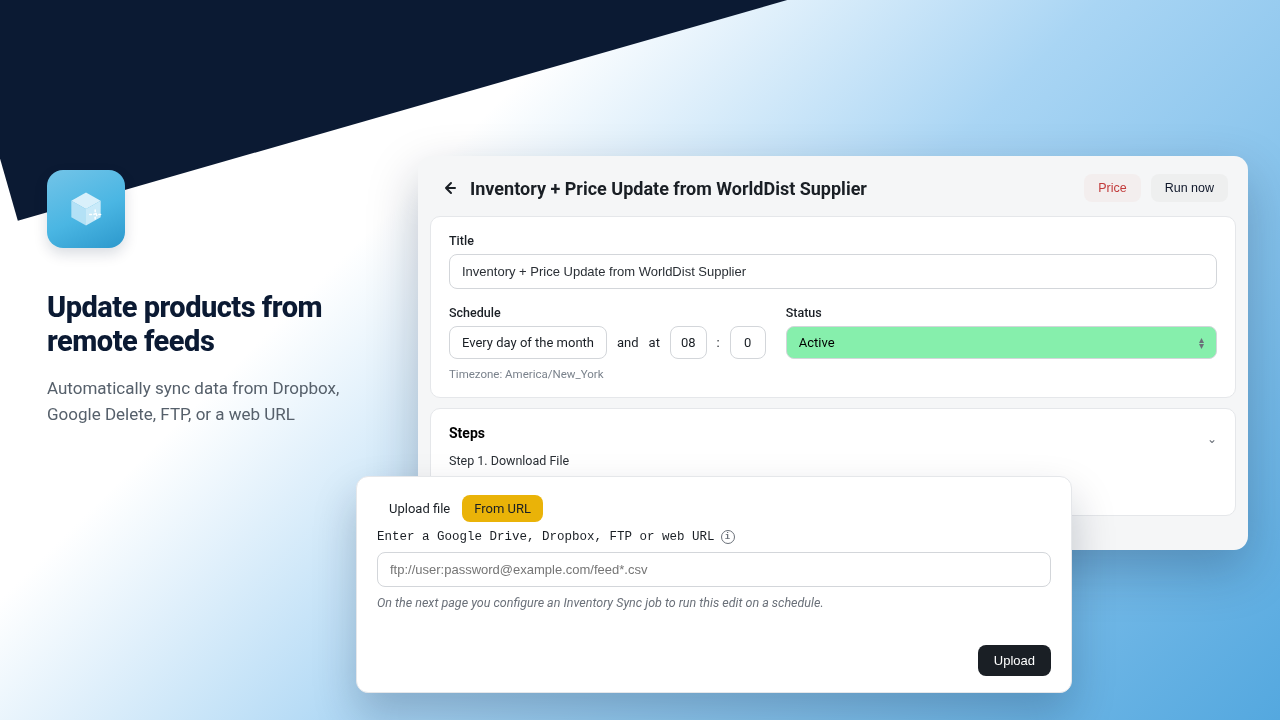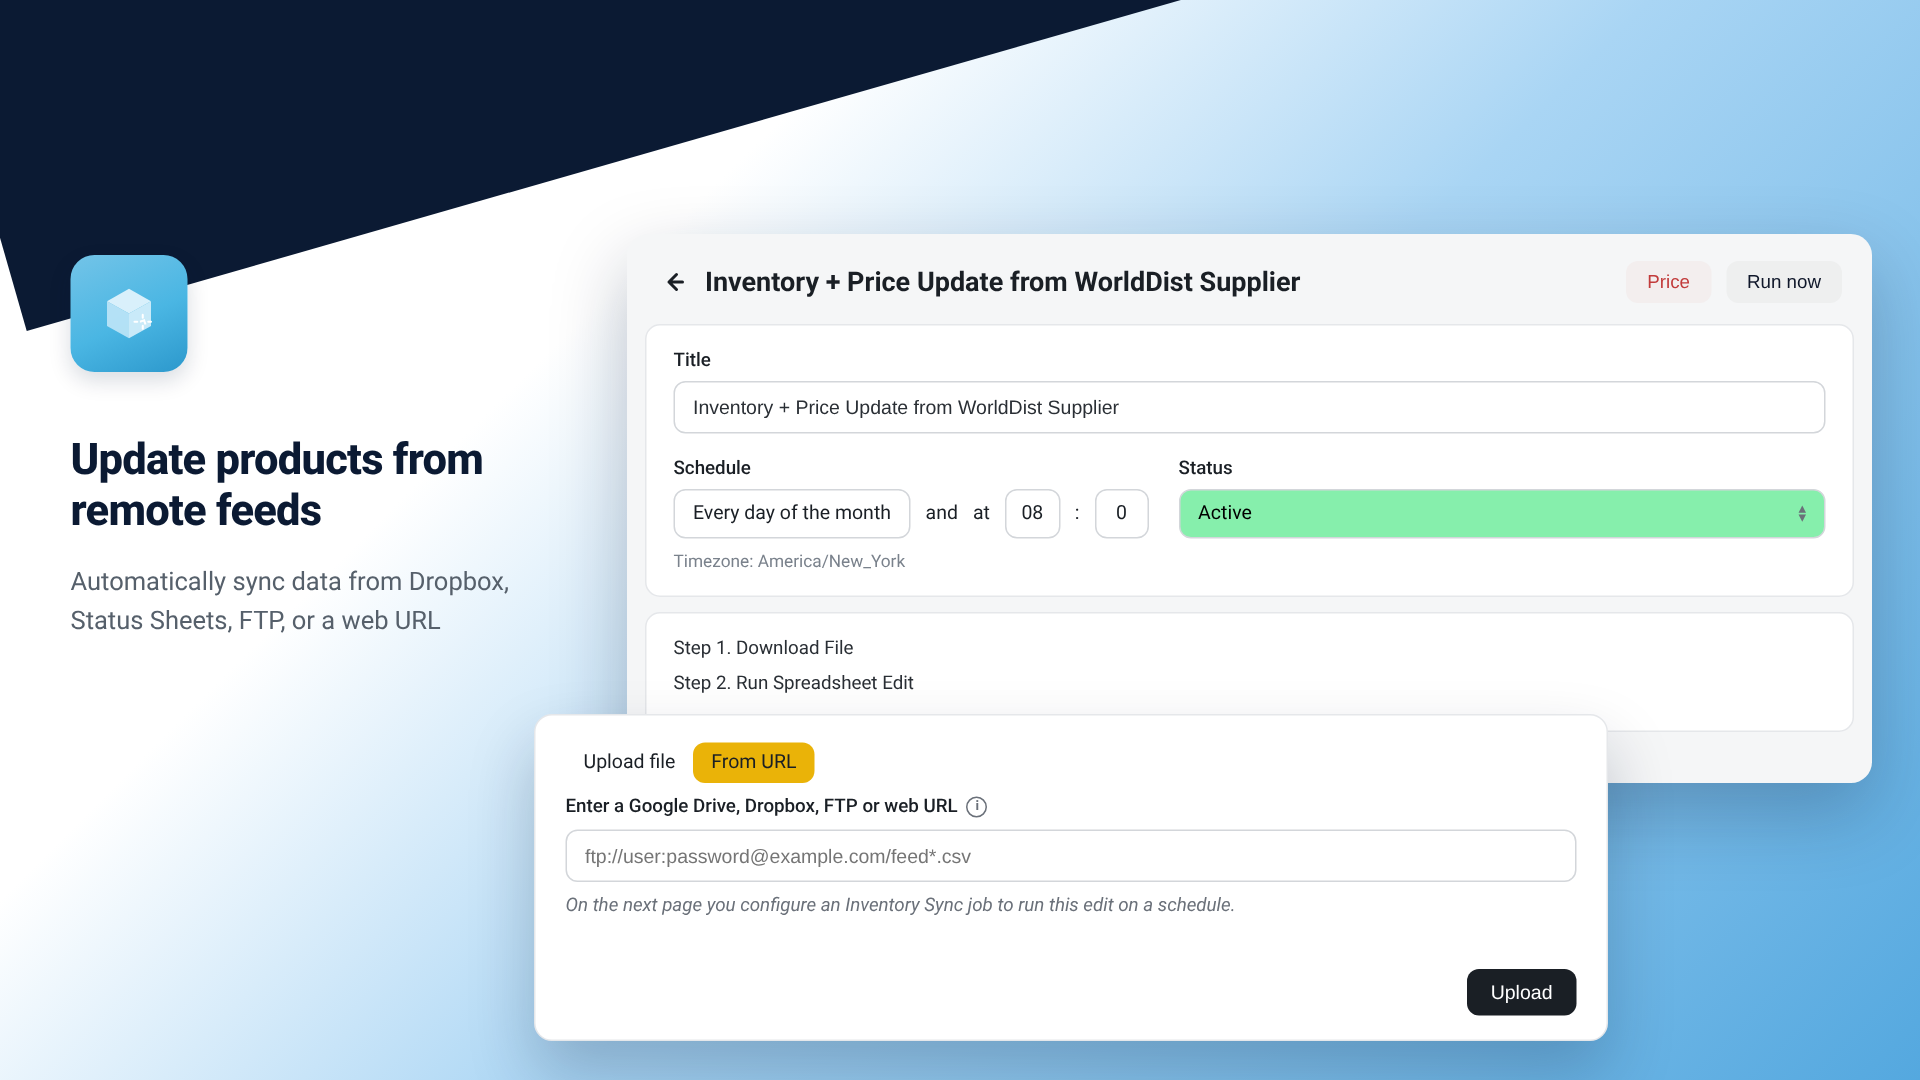--- a/index.html
+++ b/index.html
@@ -196,21 +196,21 @@
   }
   .tabs { display: flex; gap: 0; margin-bottom: 8px; text-align: right; }
   .tab {
     font-size: 13px;
     padding: 6px 12px;
     border-radius: 8px;
     cursor: pointer;
     color: #1a1f25;
   }
   .tab.active { background: #eab308; font-weight: 400; }
-  .lbl-row { display: flex; align-items: center; gap: 6px; margin-bottom: 8px; }
+  .lbl-row { display: flex; align-items: center; gap: 6px; margin-bottom: 8px; font-family: Liberation Mono, monospace; }
   .info-icon {
     width: 14px; height: 14px;
     border: 1.3px solid #6a7079;
     border-radius: 50%;
     display: inline-flex; align-items: center; justify-content: center;
     font-size: 9px; color: #6a7079; font-weight: 700;
   }
   .helper {
     margin-top: 8px;
     font-size: 12.5px;
@@ -250,21 +250,21 @@
       <path d="M35 29 l0 0" stroke="#fff" stroke-width="2"></path>
       <g stroke="#fff" stroke-width="1.5" stroke-linecap="round">
         <line x1="34" y1="27" x2="34" y2="25"></line>
         <line x1="34" y1="33" x2="34" y2="35"></line>
         <line x1="30" y1="30" x2="28" y2="30"></line>
         <line x1="38" y1="30" x2="40" y2="30"></line>
       </g>
     </svg>
   </div>
   <h1>Update products from remote feeds</h1>
-  <p>Automatically sync data from Dropbox, Status Sheets, FTP, or a web URL</p>
+  <p>Automatically sync data from Dropbox, Google Delete, FTP, or a web URL</p>
 </div>
 
 <div class="config-card">
   <div class="config-header">
     <div class="back-btn">
       <svg width="16" height="16" viewBox="0 0 16 16">
         <path d="M10 3 L5 8 L10 13 M5 8 H14" fill="none" stroke="#1a1f25" stroke-width="2" stroke-linecap="round" stroke-linejoin="round"></path>
       </svg>
     </div>
     <h2>Inventory + Price Update from WorldDist Supplier</h2>
@@ -295,20 +295,24 @@
         <label class="field-label">Status</label>
         <div class="status-select">
           <span>Active</span>
           <span class="sortcaret">▴<br>▾</span>
         </div>
       </div>
     </div>
   </div>
 
   <div class="panel steps-panel">
+    <div class="steps-head">
+      <h3>Steps</h3>
+      <span class="chevron">⌄</span>
+    </div>
     <div class="step-line">Step 1. Download File</div>
     <div class="step-line">Step 2. Run Spreadsheet Edit</div>
   </div>
 </div>
 
 <div class="upload-card">
   <div class="tabs">
     <div class="tab">Upload file</div>
     <div class="tab active">From URL</div>
   </div>

